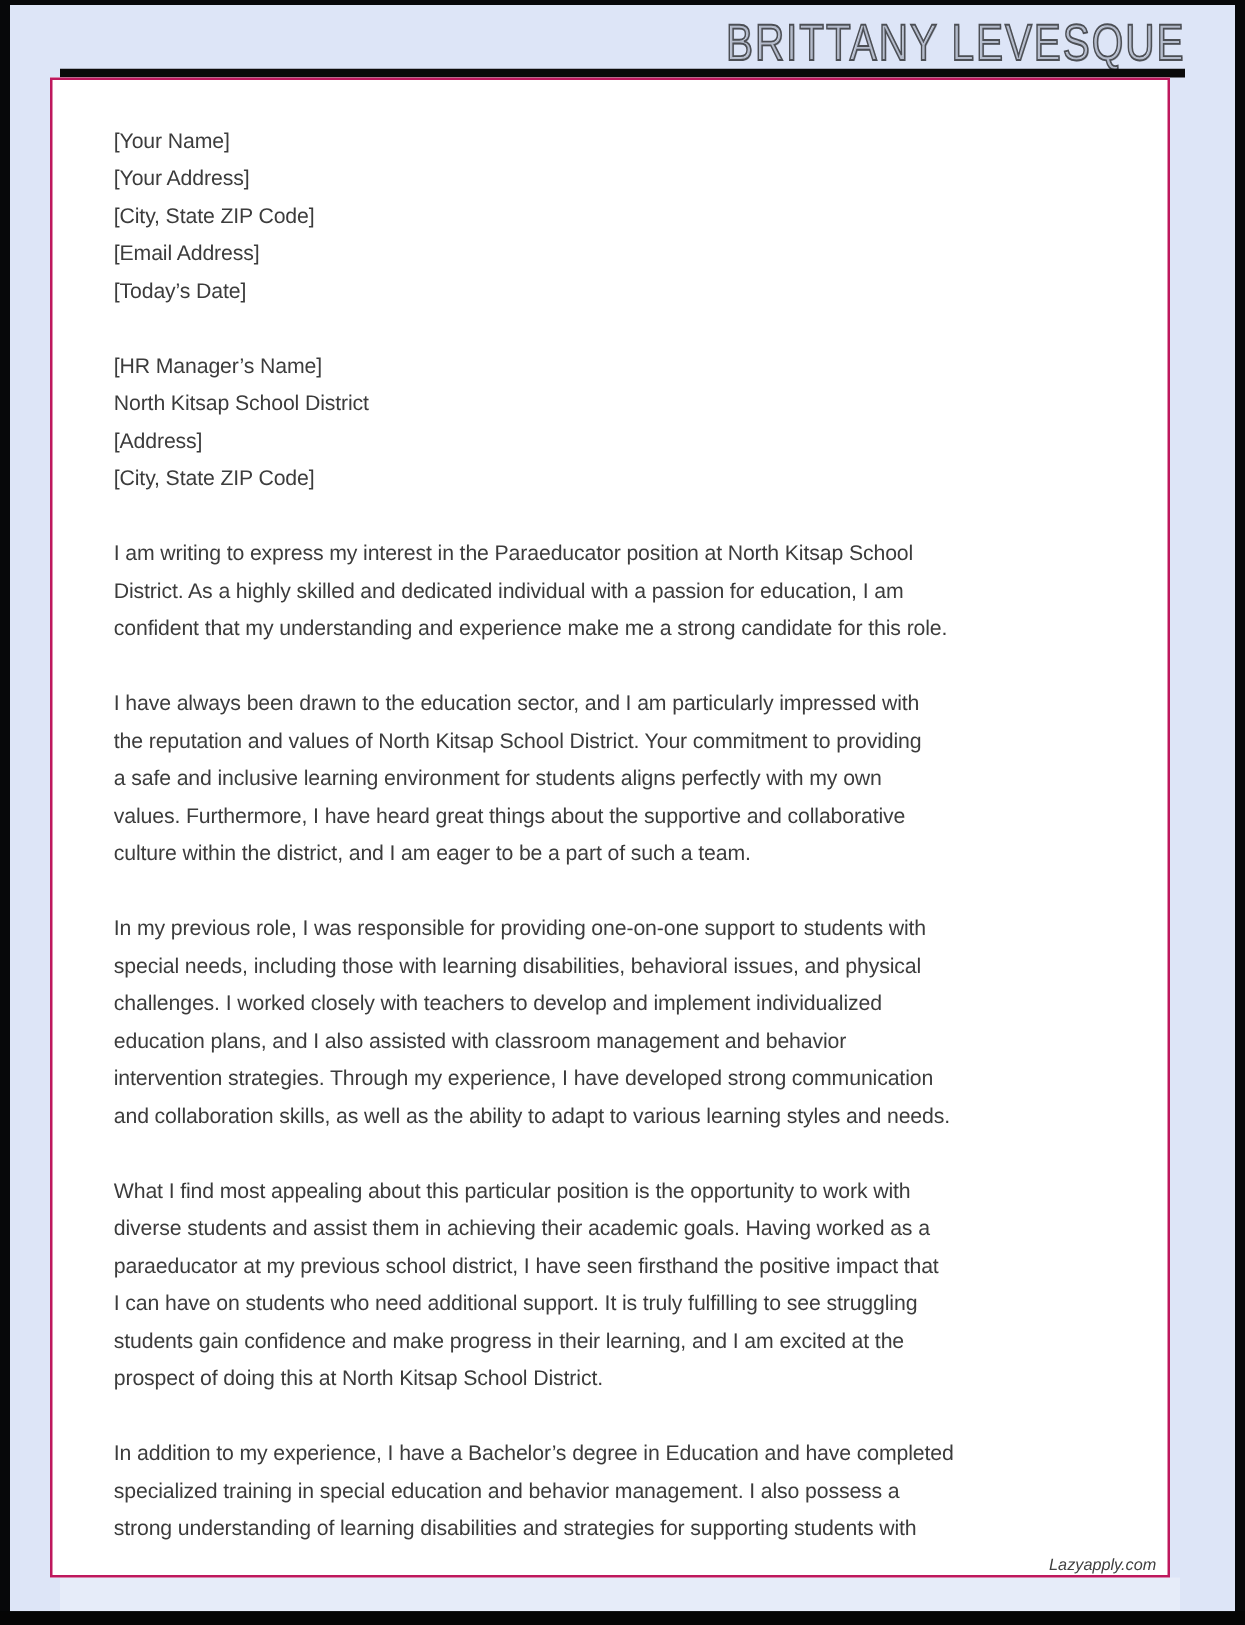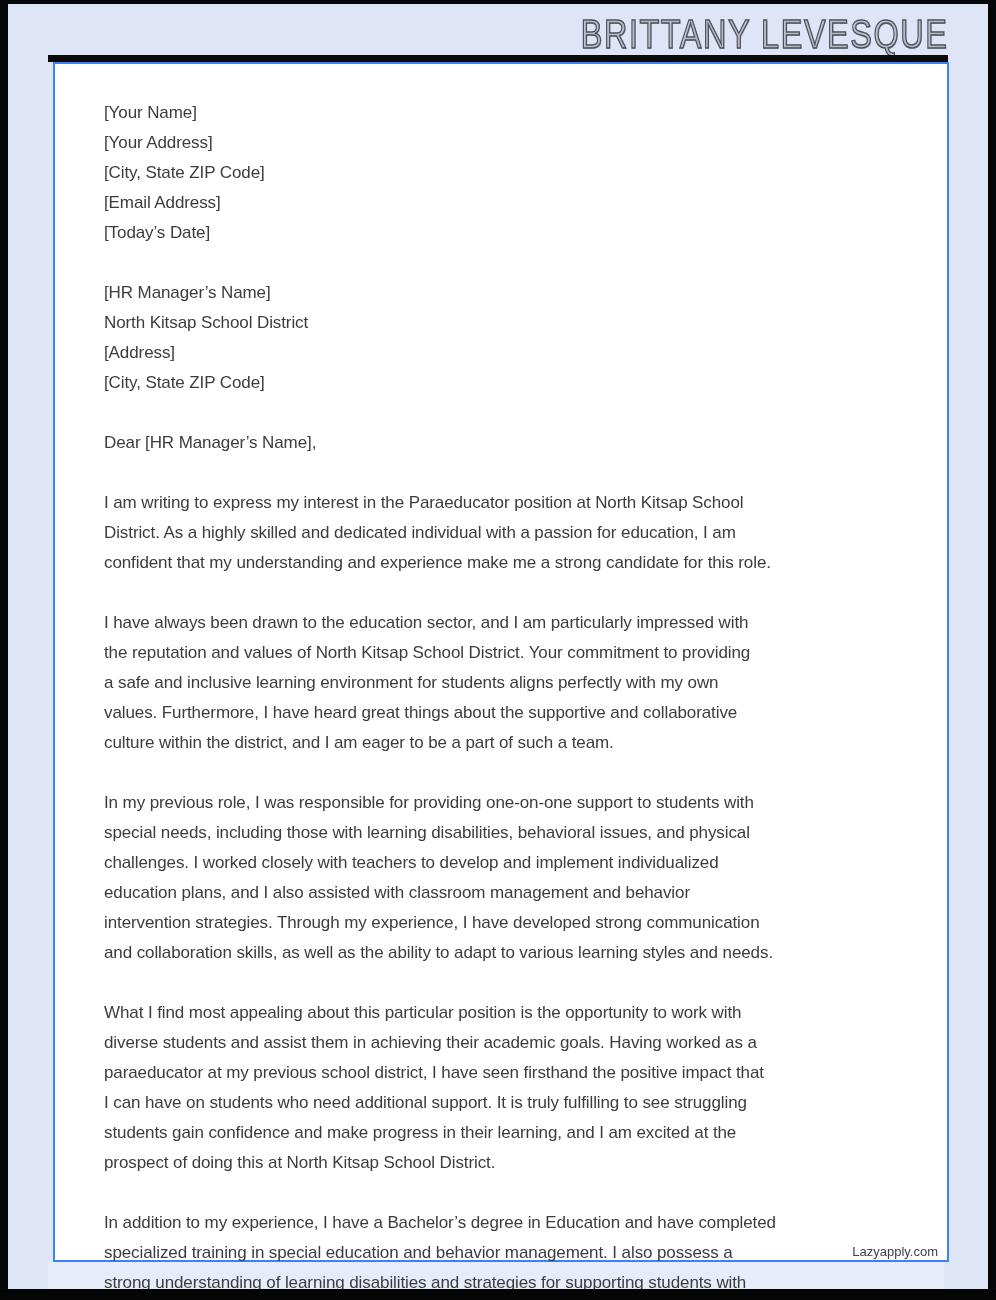--- a/index.html
+++ b/index.html
@@ -43,46 +43,47 @@
   .top-bar {
     position: absolute;
     left: 40px;
     top: 51px;
     width: 900px;
     height: 7px;
     background: #0a0a0a;
   }
   .page {
     position: absolute;
-    left: 45px;
+    left: 32px;
     top: 58px;
     width: 892px;
     height: 1196px;
     background: #ffffff;
-    border: 2px solid #3b82f6;
+    border: 2px solid #be185d;
     overflow: visible;
   }
   .content {
     padding: 34px 49px 0 49px;
     color: #3c3c3c;
     font-size: 17px;
     line-height: 30px;
     letter-spacing: -0.1px;
   }
   .block {
     margin: 0 0 30px 0;
     white-space: pre;
   }
   .watermark {
     position: absolute;
     right: 9px;
     bottom: 1px;
     font-size: 13px;
     line-height: 15px;
     color: #3f3f3f;
+    font-style: italic;
   }
   
   .overflow-tint {
     position: absolute;
     left: 40px;
     top: 1258px;
     width: 896px;
     height: 27px;
     background: rgba(255,255,255,0.28);
   }
@@ -112,21 +113,20 @@
 [Your Address]
 [City, State ZIP Code]
 [Email Address]
 [Today’s Date]</div>
 
       <div class="block">[HR Manager’s Name]
 North Kitsap School District
 [Address]
 [City, State ZIP Code]</div>
 
-      <div class="block">Dear [HR Manager’s Name],</div>
 
       <div class="block">I am writing to express my interest in the Paraeducator position at North Kitsap School
 District. As a highly skilled and dedicated individual with a passion for education, I am
 confident that my understanding and experience make me a strong candidate for this role.</div>
 
       <div class="block">I have always been drawn to the education sector, and I am particularly impressed with
 the reputation and values of North Kitsap School District. Your commitment to providing
 a safe and inclusive learning environment for students aligns perfectly with my own
 values. Furthermore, I have heard great things about the supportive and collaborative
 culture within the district, and I am eager to be a part of such a team.</div>

